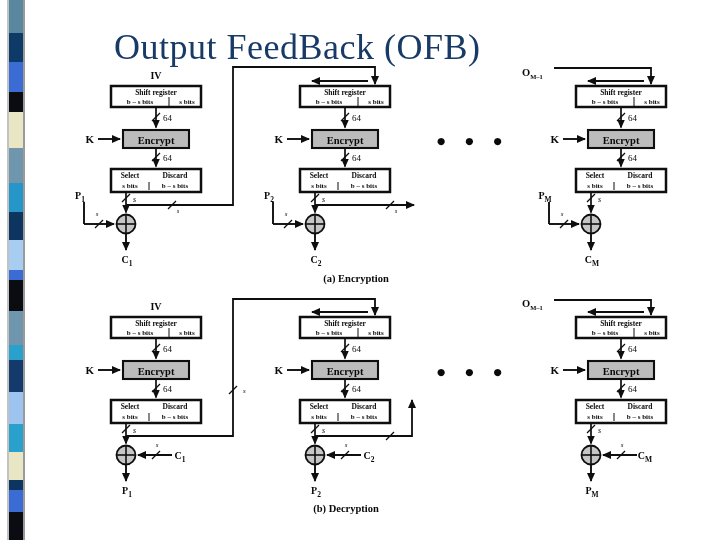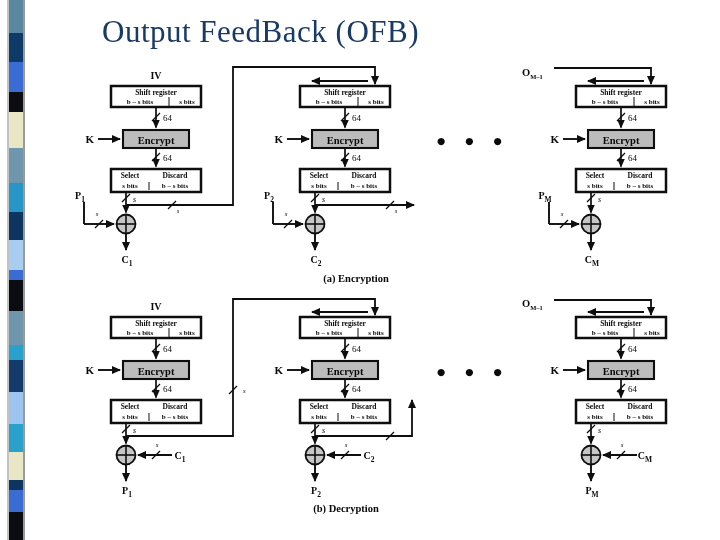--- a/index.html
+++ b/index.html
@@ -1,22 +1,22 @@
 <!DOCTYPE html>
 <html><head>
 <meta charset="utf-8">
 <style>
   html,body{margin:0;padding:0;background:#888;}
   .slide{position:relative;width:720px;height:540px;background:#ffffff;overflow:hidden;
          font-family:"Liberation Serif","DejaVu Serif",serif;}
   .strip{position:absolute;left:7px;top:0;width:14px;height:540px;
          border-left:2px solid #c2c2c2;border-right:2px solid #9a9a9a;}
   .strip div{width:100%;}
-  .title{position:absolute;left:98px;top:10px;margin:4px;font-weight:400;
-         font-size:31px;letter-spacing:0.5px;
+  .title{position:absolute;left:98px;top:10px;margin:16px;font-weight:400;
+         font-size:36px;letter-spacing:0.5px;
          font-family:"Liberation Serif","DejaVu Serif",serif;}
   svg{position:absolute;left:0;top:0;}
   .t{font-family:"Liberation Serif","DejaVu Serif",serif;fill:#0a0a0a;}
   .b{font-weight:bold;}
   .i{font-style:italic;}
   .dots{font-family:"DejaVu Sans",sans-serif;fill:#0a0a0a;letter-spacing:20px;}
 </style>
 </head>
 <body>
 

